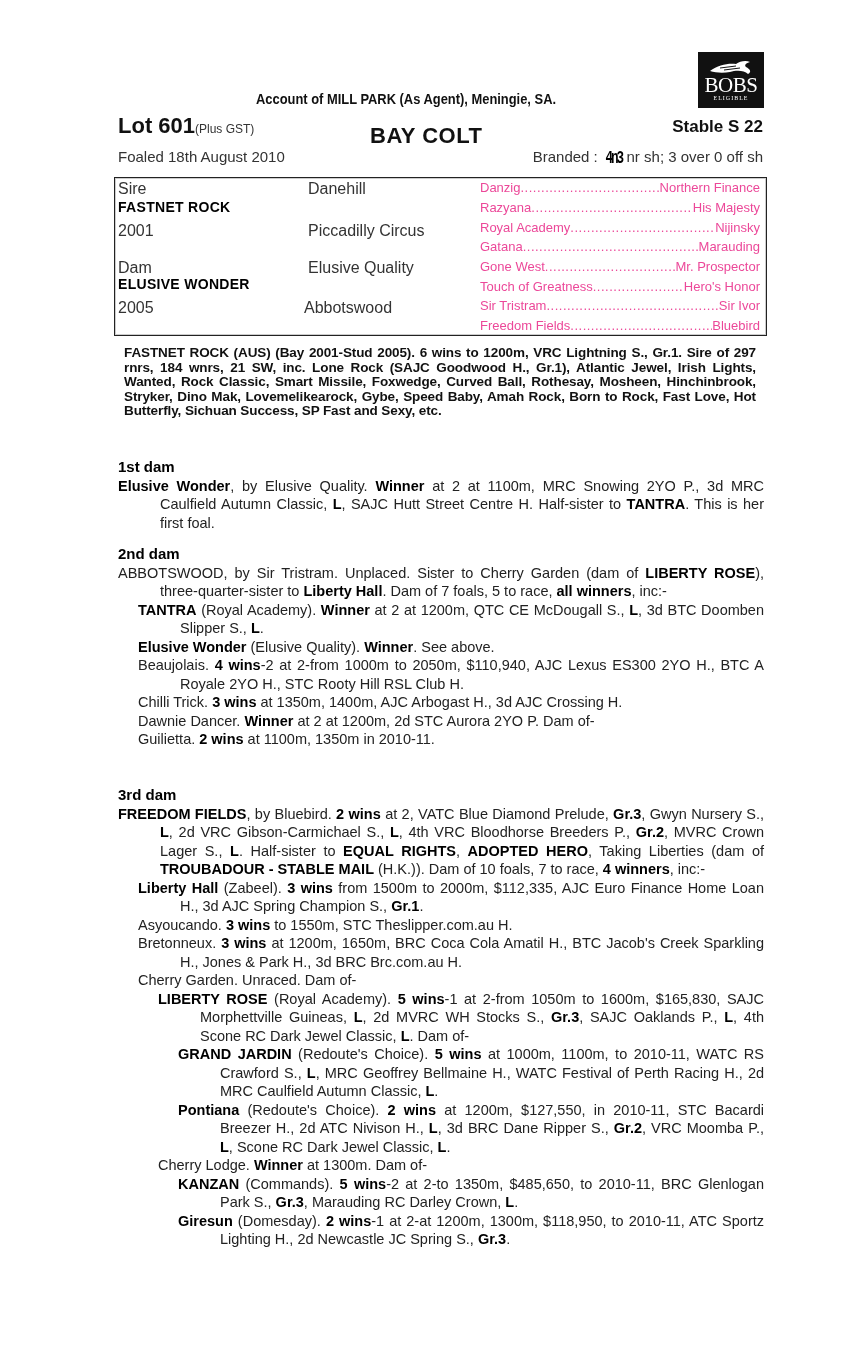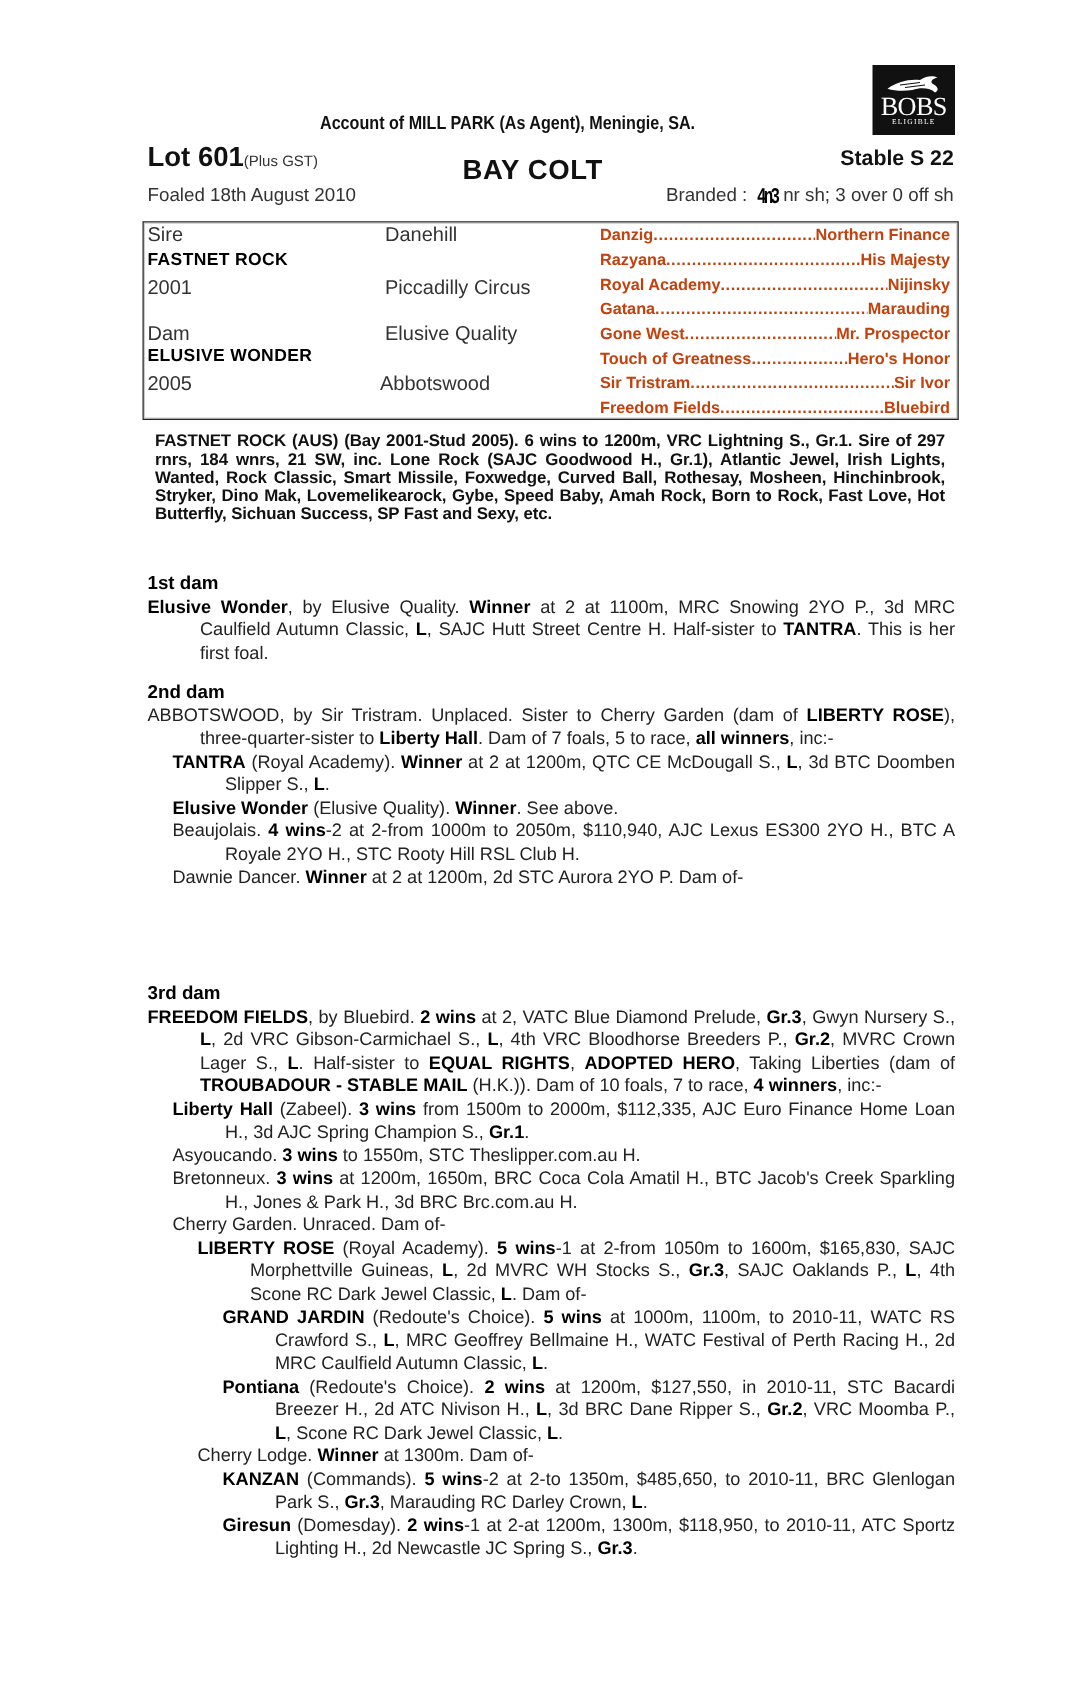--- a/index.html
+++ b/index.html
@@ -13,21 +13,21 @@
   .lot { position: absolute; left: 0; top: 0; font-weight: 900; font-size: 22px; }
   .plusgst { font-weight: normal; font-size: 12px; color: #333; margin-left: 0; }
   .colt { position: absolute; left: 252px; top: 0; font-weight: 700; font-size: 22px; letter-spacing: 0.5px; margin-top: 10px; }
   .stable { position: absolute; right: 0; top: 4px; font-weight: 900; font-size: 17px; }
   .foaled { position: absolute; left: 118px; top: 148px; font-size: 15px; color: #333; }
   .branded { position: absolute; right: 97px; top: 148px; font-size: 15px; color: #333; white-space: nowrap; }
   .brand-mark { font-family: "Liberation Mono", monospace; font-weight: bold; font-size: 18px; color: #000; letter-spacing: -3px; display: inline-block; transform: scaleX(0.7); vertical-align: -1px; margin-right: -3px; }
   .pedbox { position: absolute; left: 114px; top: 177px; width: 653px; height: 159px; border: 1.5px solid #222; box-shadow: inset 0 0 0 1px #ccc; box-sizing: border-box; }
   .ped { position: absolute; font-size: 16px; color: #333; white-space: nowrap; }
   .ped.big { font-weight: 900; font-size: 14px; color: #000; letter-spacing: 0.3px; }
-  .gg { position: absolute; left: 480px; width: 280px; font-size: 13px; color: #c2410c; display: flex; white-space: nowrap; font-weight: bold; }
+  .gg { position: absolute; left: 480px; width: 280px; font-size: 13px; color: #ec4899; display: flex; white-space: nowrap; }
   .gg .l { flex: 0 0 auto; }
   .gg .dots { flex: 1 1 auto; overflow: hidden; }
   .gg .dots::after { content: "........................................................................................................"; letter-spacing: 0.5px; }
   .gg .r { flex: 0 0 auto; }
   .sirebio { position: absolute; left: 124px; top: 346px; width: 632px; font-family: "Liberation Sans", sans-serif; font-weight: bold; font-size: 13.5px; line-height: 14.6px; text-align: justify; transform: scaleX(1); letter-spacing: -0.1px; }
   .section { position: absolute; left: 118px; width: 646px; font-size: 14.5px; line-height: 18.5px; color: #222; }
   .h { font-weight: 900; font-size: 15px; color: #000; display: block; }
   .p { text-align: justify; }
   .b { font-weight: 900; color: #000; }
   .i0 { padding-left: 42px; text-indent: -42px; }
@@ -118,21 +118,23 @@
   <span class="h">1st dam</span>
   <div class="p i0"><span class="b">Elusive Wonder</span><span>, by Elusive Quality. </span><span class="b">Winner</span><span> at 2 at 1100m, MRC Snowing 2YO P., 3d MRC Caulfield Autumn Classic, </span><span class="b">L</span><span>, SAJC Hutt Street Centre H. Half-sister to </span><span class="b">TANTRA</span><span>. This is her first foal.</span></div>
 </div>
 
 <div class="section" style="top:545px">
   <span class="h">2nd dam</span>
   <div class="p i0"><span>ABBOTSWOOD, by Sir Tristram. Unplaced. Sister to Cherry Garden (dam of </span><span class="b">LIBERTY ROSE</span><span>), three-quarter-sister to </span><span class="b">Liberty Hall</span><span>. Dam of 7 foals, 5 to race, </span><span class="b">all winners</span><span>, inc:-</span></div>
   <div class="p i1"><span class="b">TANTRA</span><span> (Royal Academy). </span><span class="b">Winner</span><span> at 2 at 1200m, QTC CE McDougall S., </span><span class="b">L</span><span>, 3d BTC Doomben Slipper S., </span><span class="b">L</span><span>.</span></div>
   <div class="p i1"><span class="b">Elusive Wonder</span><span> (Elusive Quality). </span><span class="b">Winner</span><span>. See above.</span></div>
   <div class="p i1"><span>Beaujolais. </span><span class="b">4 wins</span><span>-2 at 2-from 1000m to 2050m, $110,940, AJC Lexus ES300 2YO H., BTC A Royale 2YO H., STC Rooty Hill RSL Club H.</span></div>
+  <div class="p i1"><span>Chilli Trick. </span><span class="b">3 wins</span><span> at 1350m, 1400m, AJC Arbogast H., 3d AJC Crossing H.</span></div>
   <div class="p i1"><span>Dawnie Dancer. </span><span class="b">Winner</span><span> at 2 at 1200m, 2d STC Aurora 2YO P. Dam of-</span></div>
+  <div class="p i2" style="text-indent:-62px"><span>Guilietta. </span><span class="b">2 wins</span><span> at 1100m, 1350m in 2010-11.</span></div>
 </div>
 
 <div class="section" style="top:786px">
   <span class="h">3rd dam</span>
   <div class="p i0"><span class="b">FREEDOM FIELDS</span><span>, by Bluebird. </span><span class="b">2 wins</span><span> at 2, VATC Blue Diamond Prelude, </span><span class="b">Gr.3</span><span>, Gwyn Nursery S., </span><span class="b">L</span><span>, 2d VRC Gibson-Carmichael S., </span><span class="b">L</span><span>, 4th VRC Bloodhorse Breeders P., </span><span class="b">Gr.2</span><span>, MVRC Crown Lager S., </span><span class="b">L</span><span>. Half-sister to </span><span class="b">EQUAL RIGHTS</span><span>, </span><span class="b">ADOPTED HERO</span><span>, Taking Liberties (dam of </span><span class="b">TROUBADOUR - STABLE MAIL</span><span> (H.K.)). Dam of 10 foals, 7 to race, </span><span class="b">4 winners</span><span>, inc:-</span></div>
   <div class="p i1"><span class="b">Liberty Hall</span><span> (Zabeel). </span><span class="b">3 wins</span><span> from 1500m to 2000m, $112,335, AJC Euro Finance Home Loan H., 3d AJC Spring Champion S., </span><span class="b">Gr.1</span><span>.</span></div>
   <div class="p i1"><span>Asyoucando. </span><span class="b">3 wins</span><span> to 1550m, STC Theslipper.com.au H.</span></div>
   <div class="p i1"><span>Bretonneux. </span><span class="b">3 wins</span><span> at 1200m, 1650m, BRC Coca Cola Amatil H., BTC Jacob's Creek Sparkling H., Jones &amp; Park H., 3d BRC Brc.com.au H.</span></div>
   <div class="p i1"><span>Cherry Garden. Unraced. Dam of-</span></div>
   <div class="p i2"><span class="b">LIBERTY ROSE</span><span> (Royal Academy). </span><span class="b">5 wins</span><span>-1 at 2-from 1050m to 1600m, $165,830, SAJC Morphettville Guineas, </span><span class="b">L</span><span>, 2d MVRC WH Stocks S., </span><span class="b">Gr.3</span><span>, SAJC Oaklands P., </span><span class="b">L</span><span>, 4th Scone RC Dark Jewel Classic, </span><span class="b">L</span><span>. Dam of-</span></div>

